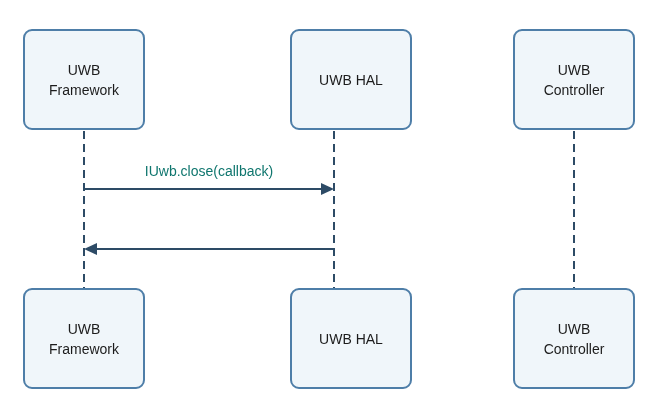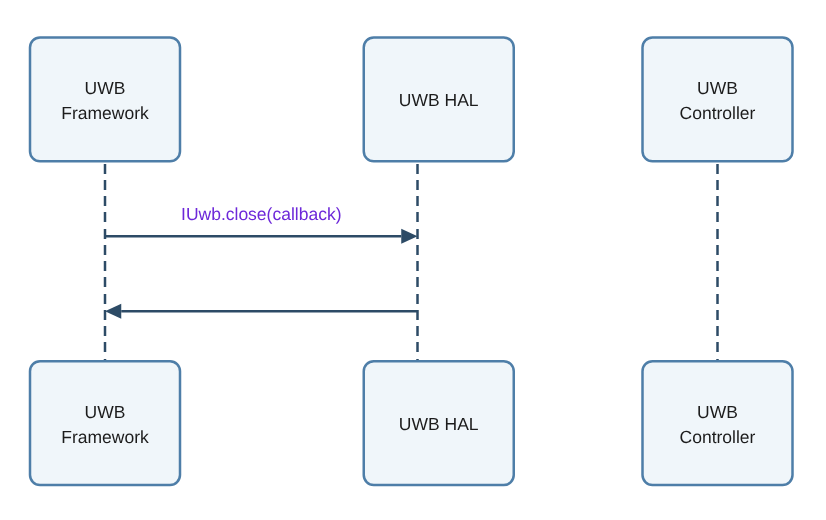--- a/index.html
+++ b/index.html
@@ -81,21 +81,21 @@
     border-right: 13px solid #2d4b66;
   }
 
   .msg-label {
     position: absolute;
     left: 84px;
     width: 250px;
     text-align: center;
     font-size: 14px;
     line-height: 18px;
-    color: #6d28d9;
+    color: #0f766e;
     white-space: nowrap;
   }
   .msg-label-1 { top: 162px; }
   .msg-label-2 { top: 214px; }
 </style>
 </head>
 <body>
 
 <div class="diagram">
 

